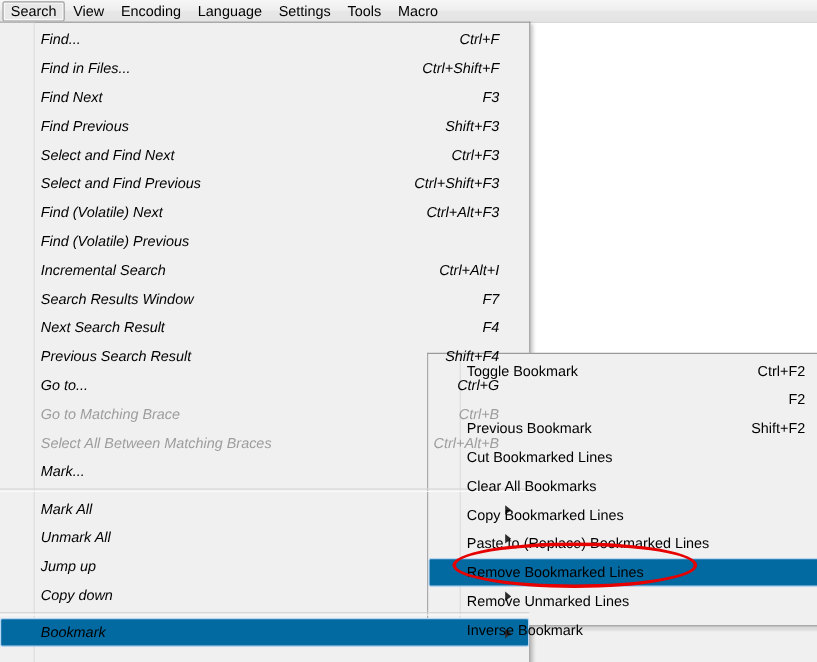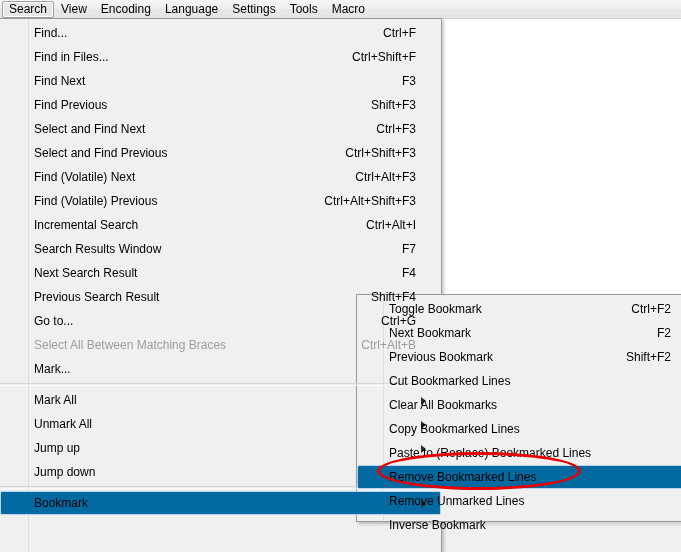--- a/index.html
+++ b/index.html
@@ -137,20 +137,21 @@
     position: relative;
     z-index: 2;
   }
 
   
   #search-menu {
     left: 0px; top: 18px;
     width: 442px; height: 534px;
     border-left: none;
     border-bottom: none;
+    font-style: italic;
   }
   #search-menu .gutter { width: 28px; }
   #search-menu .menu-item .label { left: 33px; }
   #search-menu .menu-item .shortcut { right: 24px; }
   #search-menu .arrow { right: 14px; top: 8px; }
 
   
   #bookmark-submenu {
     left: 356px; top: 294px;
     width: 327px; height: 228px;
@@ -231,41 +232,44 @@
     <div class="menu-item">
       <span class="label">Select and Find Previous</span>
       <span class="shortcut">Ctrl+Shift+F3</span>
     </div>
     <div class="menu-item">
       <span class="label">Find (Volatile) Next</span>
       <span class="shortcut">Ctrl+Alt+F3</span>
     </div>
     <div class="menu-item">
       <span class="label">Find (Volatile) Previous</span>
-      <span class="shortcut">Ctrl+Alt+Shift+F3</span>
     </div>
     <div class="menu-item">
       <span class="label">Incremental Search</span>
       <span class="shortcut">Ctrl+Alt+I</span>
     </div>
     <div class="menu-item">
       <span class="label">Search Results Window</span>
       <span class="shortcut">F7</span>
     </div>
     <div class="menu-item">
       <span class="label">Next Search Result</span>
       <span class="shortcut">F4</span>
     </div>
     <div class="menu-item">
       <span class="label">Previous Search Result</span>
       <span class="shortcut">Shift+F4</span>
     </div>
     <div class="menu-item">
       <span class="label">Go to...</span>
       <span class="shortcut">Ctrl+G</span>
+    </div>
+    <div class="menu-item disabled">
+      <span class="label">Go to Matching Brace</span>
+      <span class="shortcut">Ctrl+B</span>
     </div>
     <div class="menu-item disabled">
       <span class="label">Select All Between Matching Braces</span>
       <span class="shortcut">Ctrl+Alt+B</span>
     </div>
     <div class="menu-item">
       <span class="label">Mark...</span>
       <span class="shortcut"></span>
     </div>
 
@@ -277,21 +281,21 @@
     </div>
     <div class="menu-item">
       <span class="label">Unmark All</span>
       <span class="arrow"></span>
     </div>
     <div class="menu-item">
       <span class="label">Jump up</span>
       <span class="arrow"></span>
     </div>
     <div class="menu-item">
-      <span class="label">Jump down</span>
+      <span class="label">Copy down</span>
       <span class="arrow"></span>
     </div>
 
     <div class="sep"></div>
 
     <div class="menu-item highlight">
       <span class="label">Bookmark</span>
       <span class="arrow"></span>
     </div>
 
@@ -300,21 +304,20 @@
 
 <div class="menu" id="bookmark-submenu">
   <div class="gutter"></div>
   <div class="menu-list">
 
     <div class="menu-item">
       <span class="label">Toggle Bookmark</span>
       <span class="shortcut">Ctrl+F2</span>
     </div>
     <div class="menu-item">
-      <span class="label">Next Bookmark</span>
       <span class="shortcut">F2</span>
     </div>
     <div class="menu-item">
       <span class="label">Previous Bookmark</span>
       <span class="shortcut">Shift+F2</span>
     </div>
     <div class="menu-item">
       <span class="label">Cut Bookmarked Lines</span>
       <span class="shortcut"></span>
     </div>

